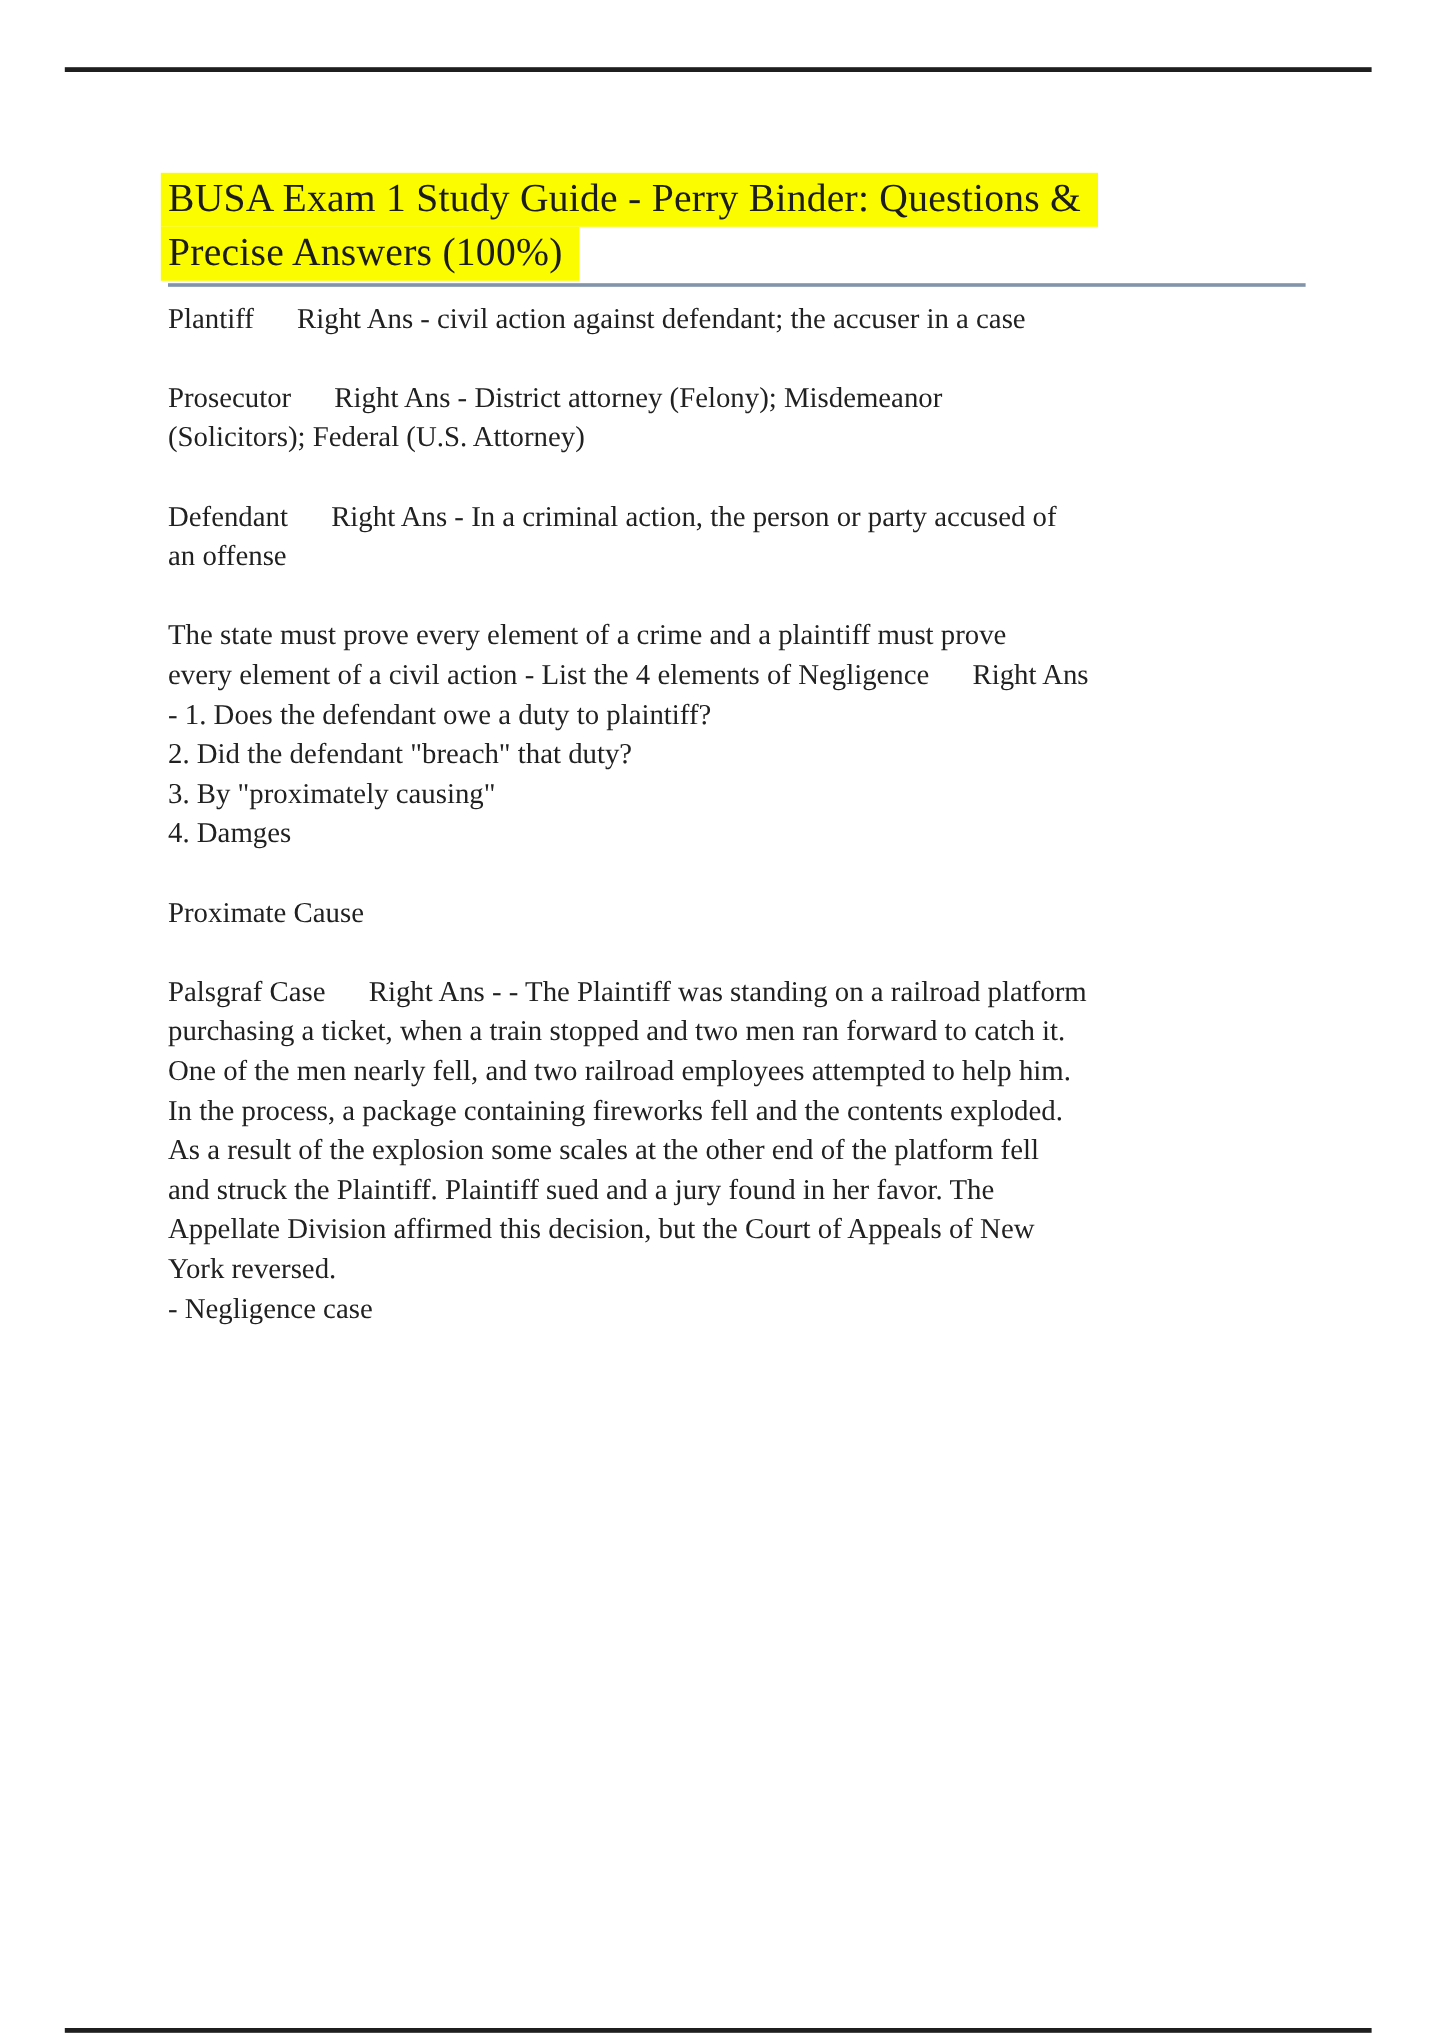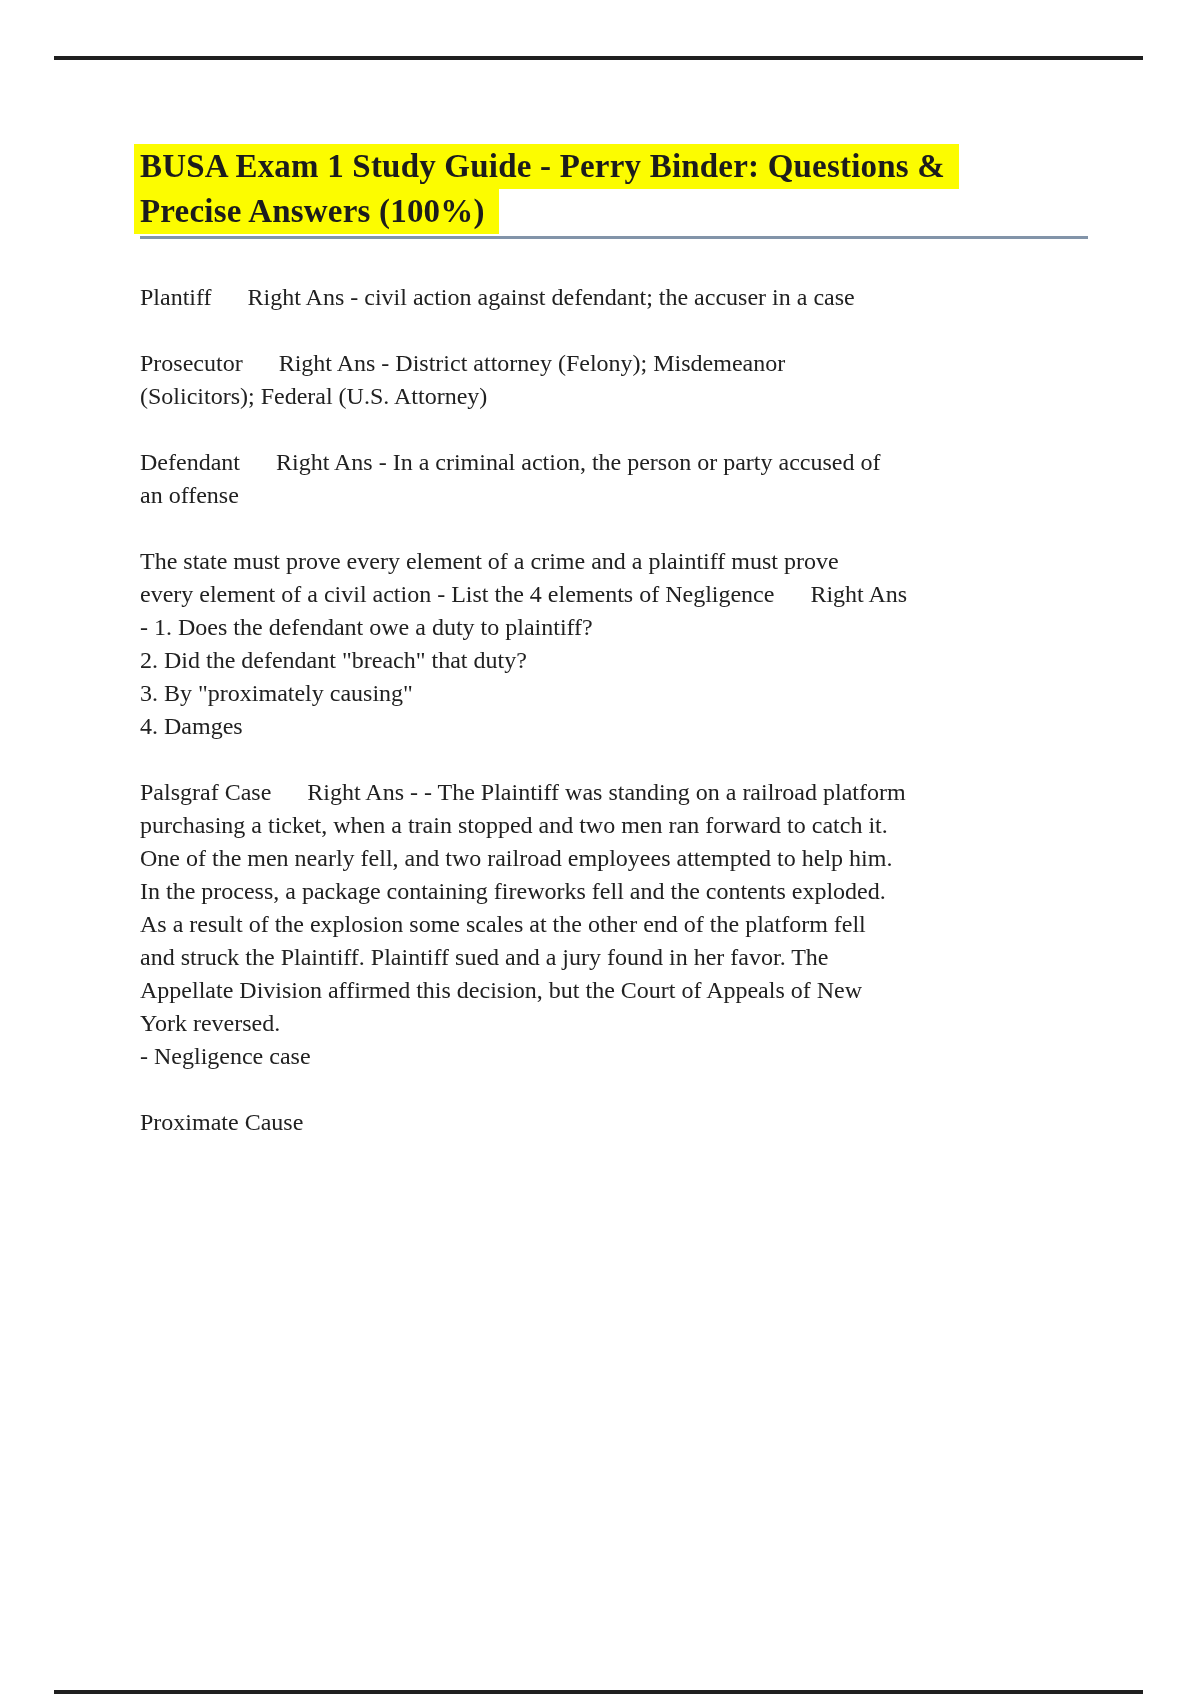--- a/index.html
+++ b/index.html
@@ -27,21 +27,21 @@
   .content {
     position: absolute;
     left: 140px;
     top: 144px;
     width: 990px;
   }
   .title {
     margin: 0;
     padding: 0;
     font-size: 33px;
-    font-weight: bold;
+    font-weight: normal;
     color: #1c1c1c;
     letter-spacing: 0.2px;
   }
   .title-line {
     height: 45px;
     line-height: 45px;
     white-space: pre;
   }
   .hl {
     display: inline-block;
@@ -57,21 +57,21 @@
     border-bottom: 3px solid #8294a9;
     margin-top: 2px;
   }
   .para {
     margin: 33px 0 0 0;
     font-size: 24px;
     line-height: 33px;
     color: #212121;
     white-space: pre-wrap;
   }
-  .para.first { margin-top: 42px; }
+  .para.first { margin-top: 11px; }
 </style>
 </head>
 <body>
 
 <div class="page">
 
   <div class="rule top"></div>
 
   <div class="content">
 
@@ -91,30 +91,30 @@
 an offense</div>
 
     <div class="para">The state must prove every element of a crime and a plaintiff must prove
 every element of a civil action - List the 4 elements of Negligence      Right Ans
 - 1. Does the defendant owe a duty to plaintiff?
 2. Did the defendant "breach" that duty?
 3. By "proximately causing"
 4. Damges</div>
 
 
+    <div class="para">Proximate Cause</div>
+
     <div class="para">Palsgraf Case      Right Ans - - The Plaintiff was standing on a railroad platform
 purchasing a ticket, when a train stopped and two men ran forward to catch it.
 One of the men nearly fell, and two railroad employees attempted to help him.
 In the process, a package containing fireworks fell and the contents exploded.
 As a result of the explosion some scales at the other end of the platform fell
 and struck the Plaintiff. Plaintiff sued and a jury found in her favor. The
 Appellate Division affirmed this decision, but the Court of Appeals of New
 York reversed.
 - Negligence case</div>
 
-    <div class="para">Proximate Cause</div>
-
 
   </div>
 
   <div class="rule bottom"></div>
 
 </div>
 
 </body></html>

